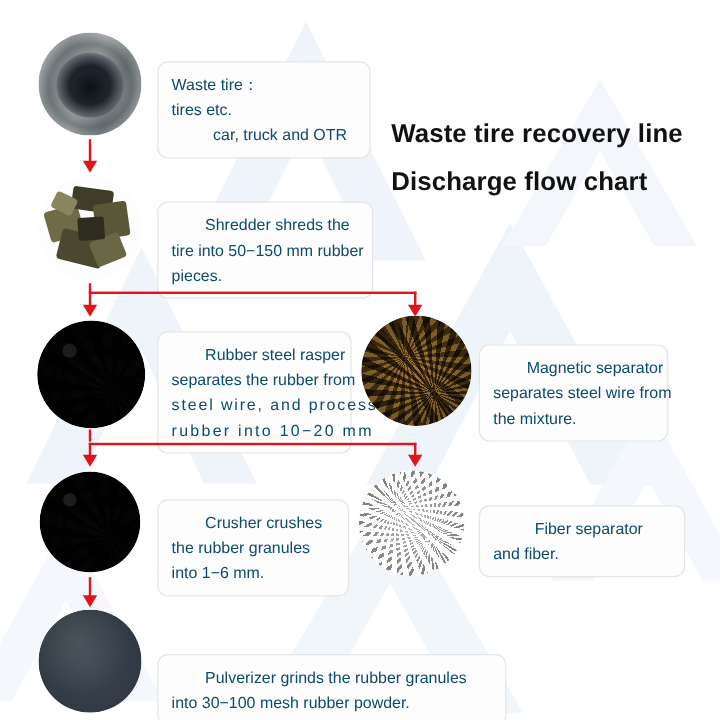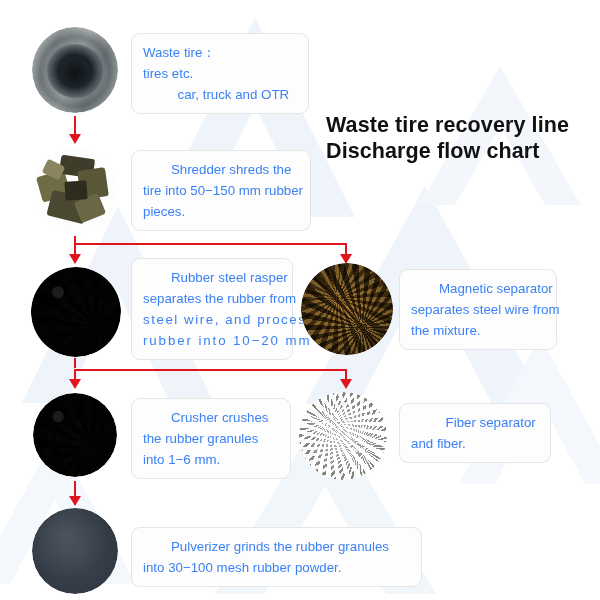--- a/index.html
+++ b/index.html
@@ -65,25 +65,26 @@
       radial-gradient(circle at 50% 55%, #3c4550 0%, #333c46 55%, #2b333c 100%);
   }
 
   
   .callout{
     position:absolute;
     box-sizing:border-box;
     background:#fdfdfd;
     border:1px solid #e3e5e6;
     border-radius:9px;
-    color:#3b82f6;
+    color:#0c4a6e;
     font-size:13.3px;
     line-height:21px;
     padding:8px 11px 8px 11px;
     box-shadow:0 0 0 0 rgba(0,0,0,0);
+    margin-top:18px;
   }
   .callout .ln{display:block;white-space:pre;}
   .callout.justify .ln{white-space:normal;text-align:justify;}
   .ind{padding-left:2.1em;}
   .ind-lg{padding-left:2.6em;}
 
   
   .title{
     position:absolute;
     font-weight:bold;
@@ -140,21 +141,21 @@
           <path d="M85 6 L166 154 L130 154 L85 70 L40 154 L4 154 Z" fill="#f4f8fc"></path>
         </svg>
     </div>
     <div class="wm" style="left:455px;top:330px;">
       <svg width="170" height="160" viewBox="0 0 170 160">
           <path d="M85 6 L166 154 L130 154 L85 70 L40 154 L4 154 Z" fill="#f4f8fc"></path>
         </svg>
     </div>
   </div>
 
-  <div class="title" style="left:326px;top:113px;">Waste tire recovery line</div>
+  <div class="title" style="left:326px;top:99px;">Waste tire recovery line</div>
   <div class="title" style="left:326px;top:139px;">Discharge flow chart</div>
 
   <div class="photo" style="left:32px;top:27px;width:86px;height:86px;">
     <div class="inner tex-tire"></div>
     <div class="tire-ring" style="left:17%;top:20%;width:66%;height:62%;background:radial-gradient(ellipse at 50% 50%, #13181c 0%, #1b2227 42%, #4c565c 62%, rgba(120,128,132,0) 78%);"></div>
     <div class="tire-ring" style="left:30%;top:34%;width:40%;height:36%;background:radial-gradient(ellipse at 50% 55%, #0d1114 0%, #1d2429 60%, rgba(40,48,54,0) 92%);"></div>
   </div>
 
   <div class="callout" style="left:131px;top:33px;width:178px;">
     <span class="ln">Waste tire：</span>
@@ -224,21 +225,21 @@
   <div class="callout" style="left:131px;top:398px;width:160px;">
     <span class="ln ind">Crusher crushes</span>
     <span class="ln">the rubber granules</span>
     <span class="ln">into 1−6 mm.</span>
   </div>
 
   <div class="photo" style="left:299px;top:392px;width:88px;height:88px;">
     <div class="inner tex-fiber"></div>
   </div>
 
-  <div class="callout" style="left:399px;top:403px;width:152px;">
+  <div class="callout" style="left:399px;top:403px;width:172px;">
     <span class="ln ind-lg">Fiber separator</span>
     <span class="ln">and fiber.</span>
   </div>
 
   <div class="conn v" style="left:74px;top:481px;height:18px;"></div>
   <div class="arrow" style="left:69px;top:496px;"></div>
 
   <div class="photo" style="left:32px;top:508px;width:86px;height:86px;">
     <div class="inner tex-powder"></div>
   </div>

